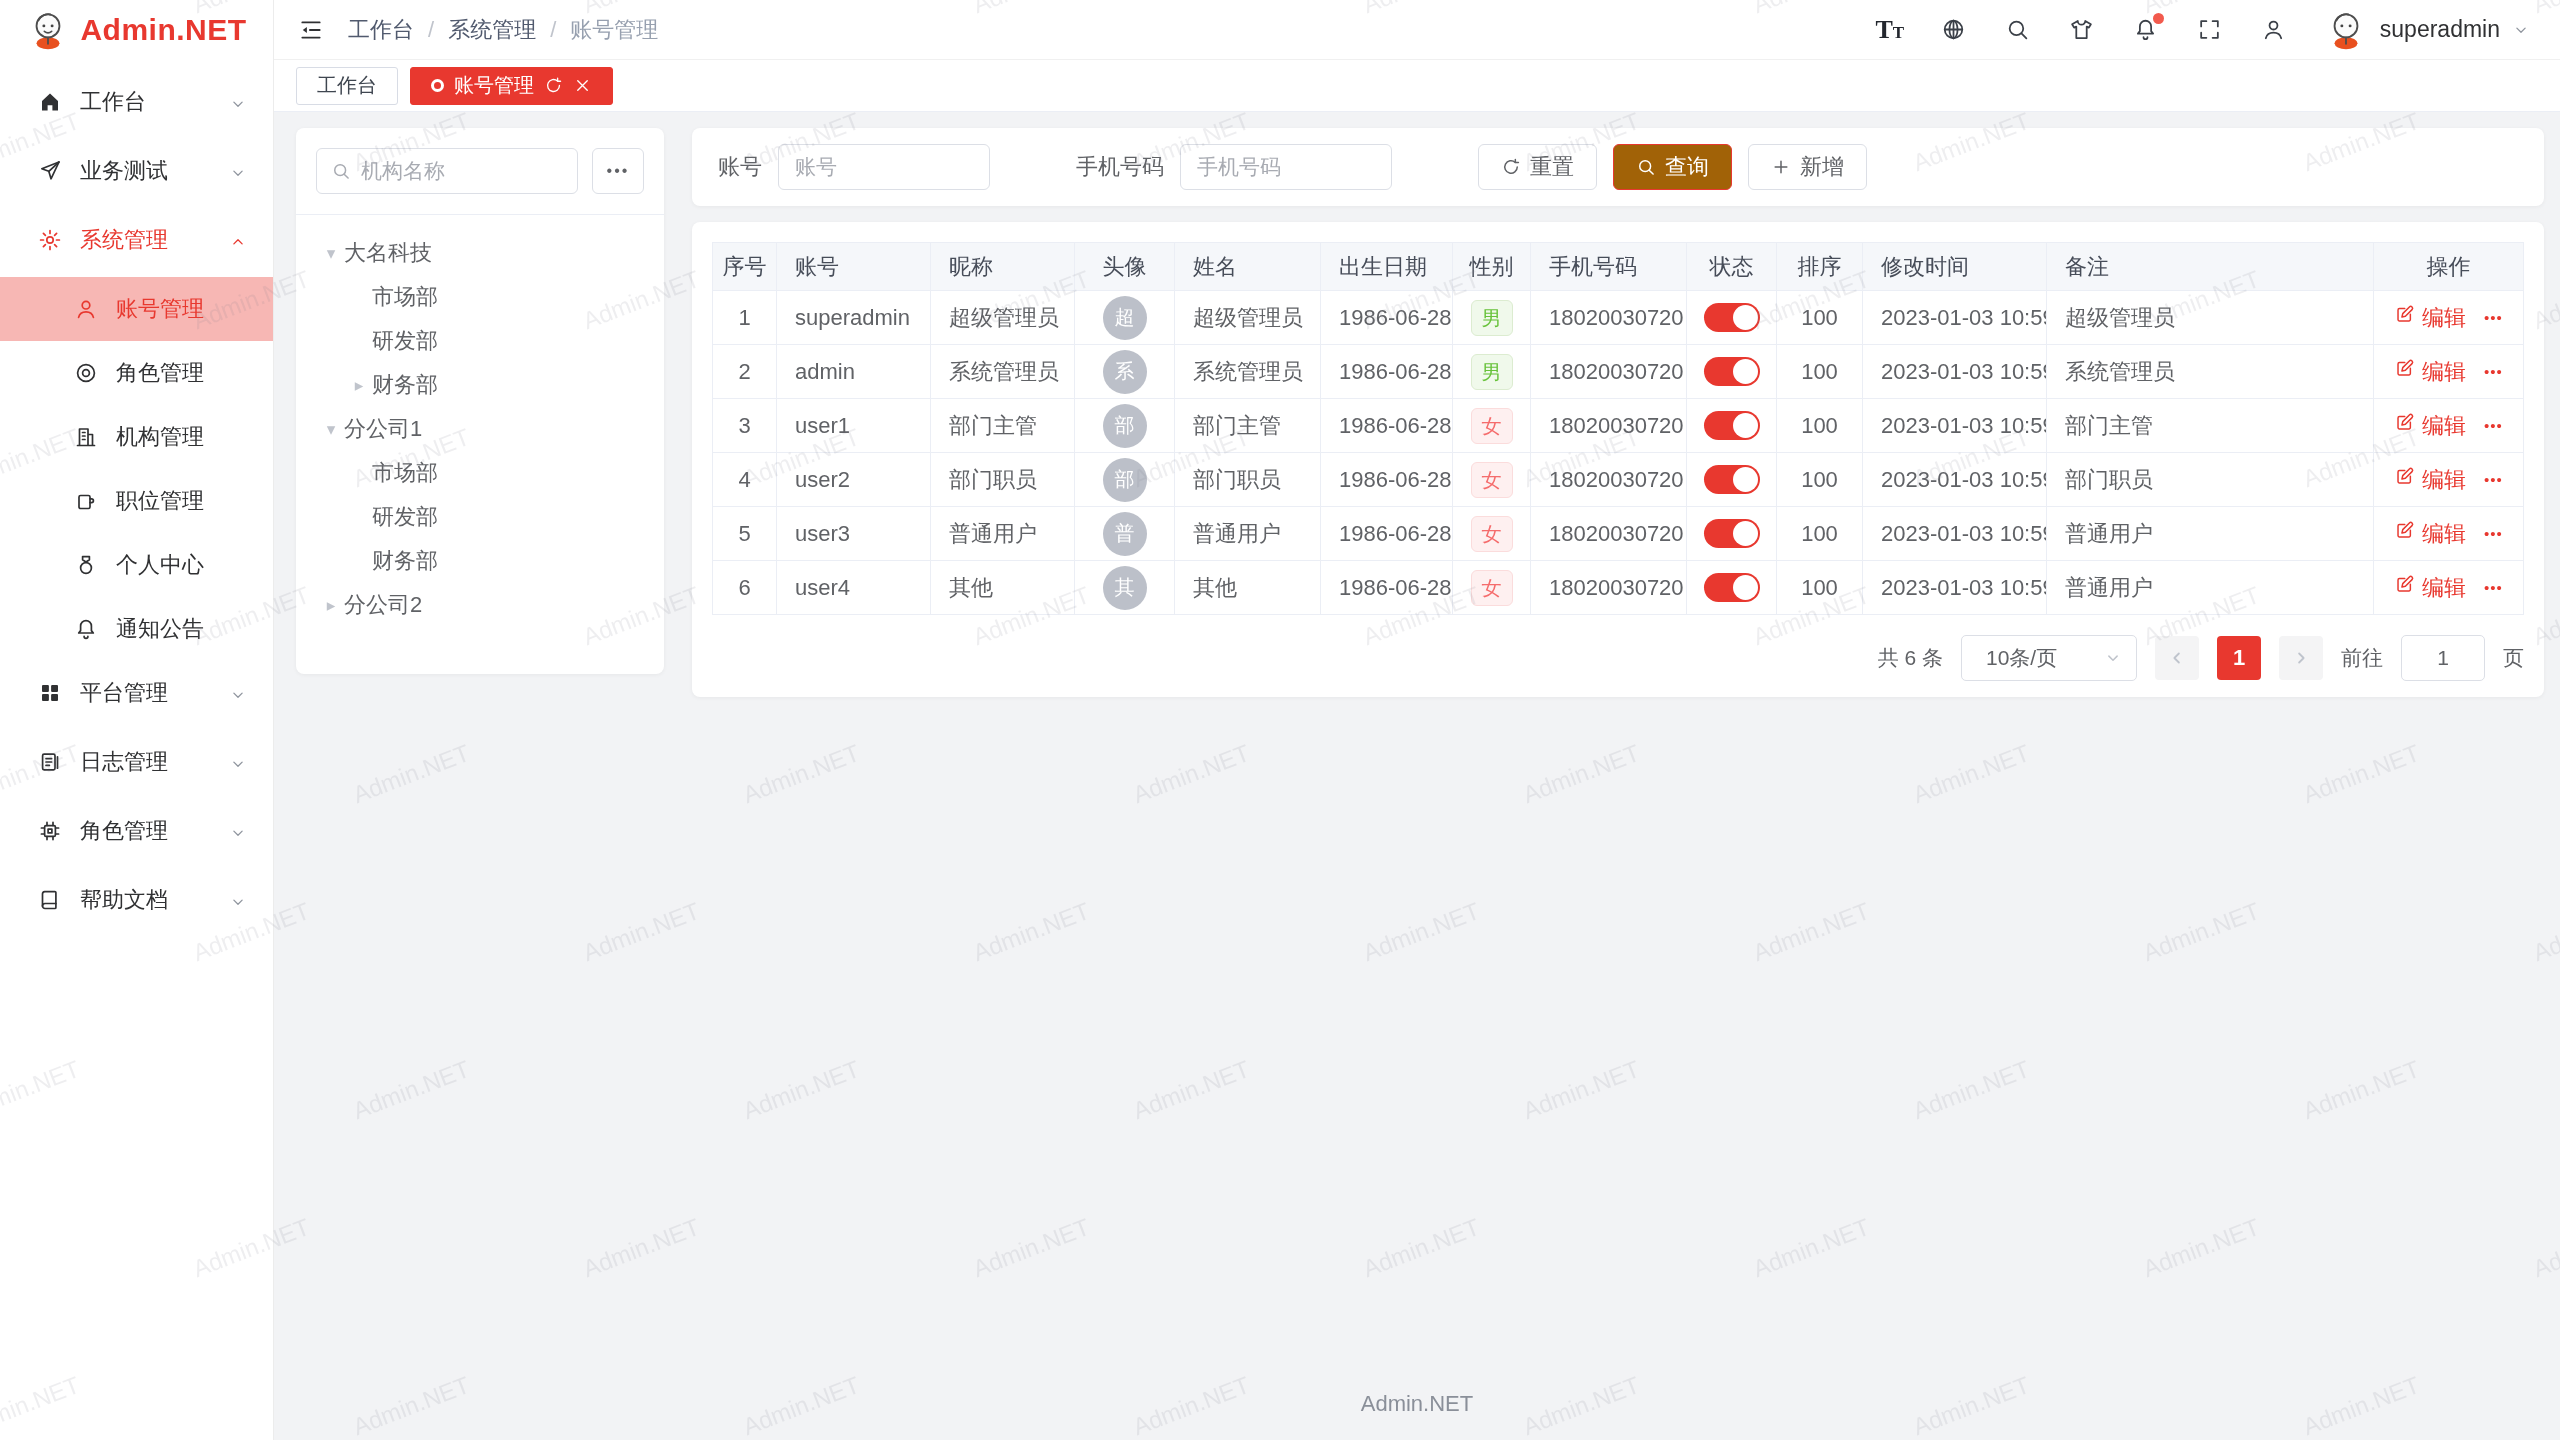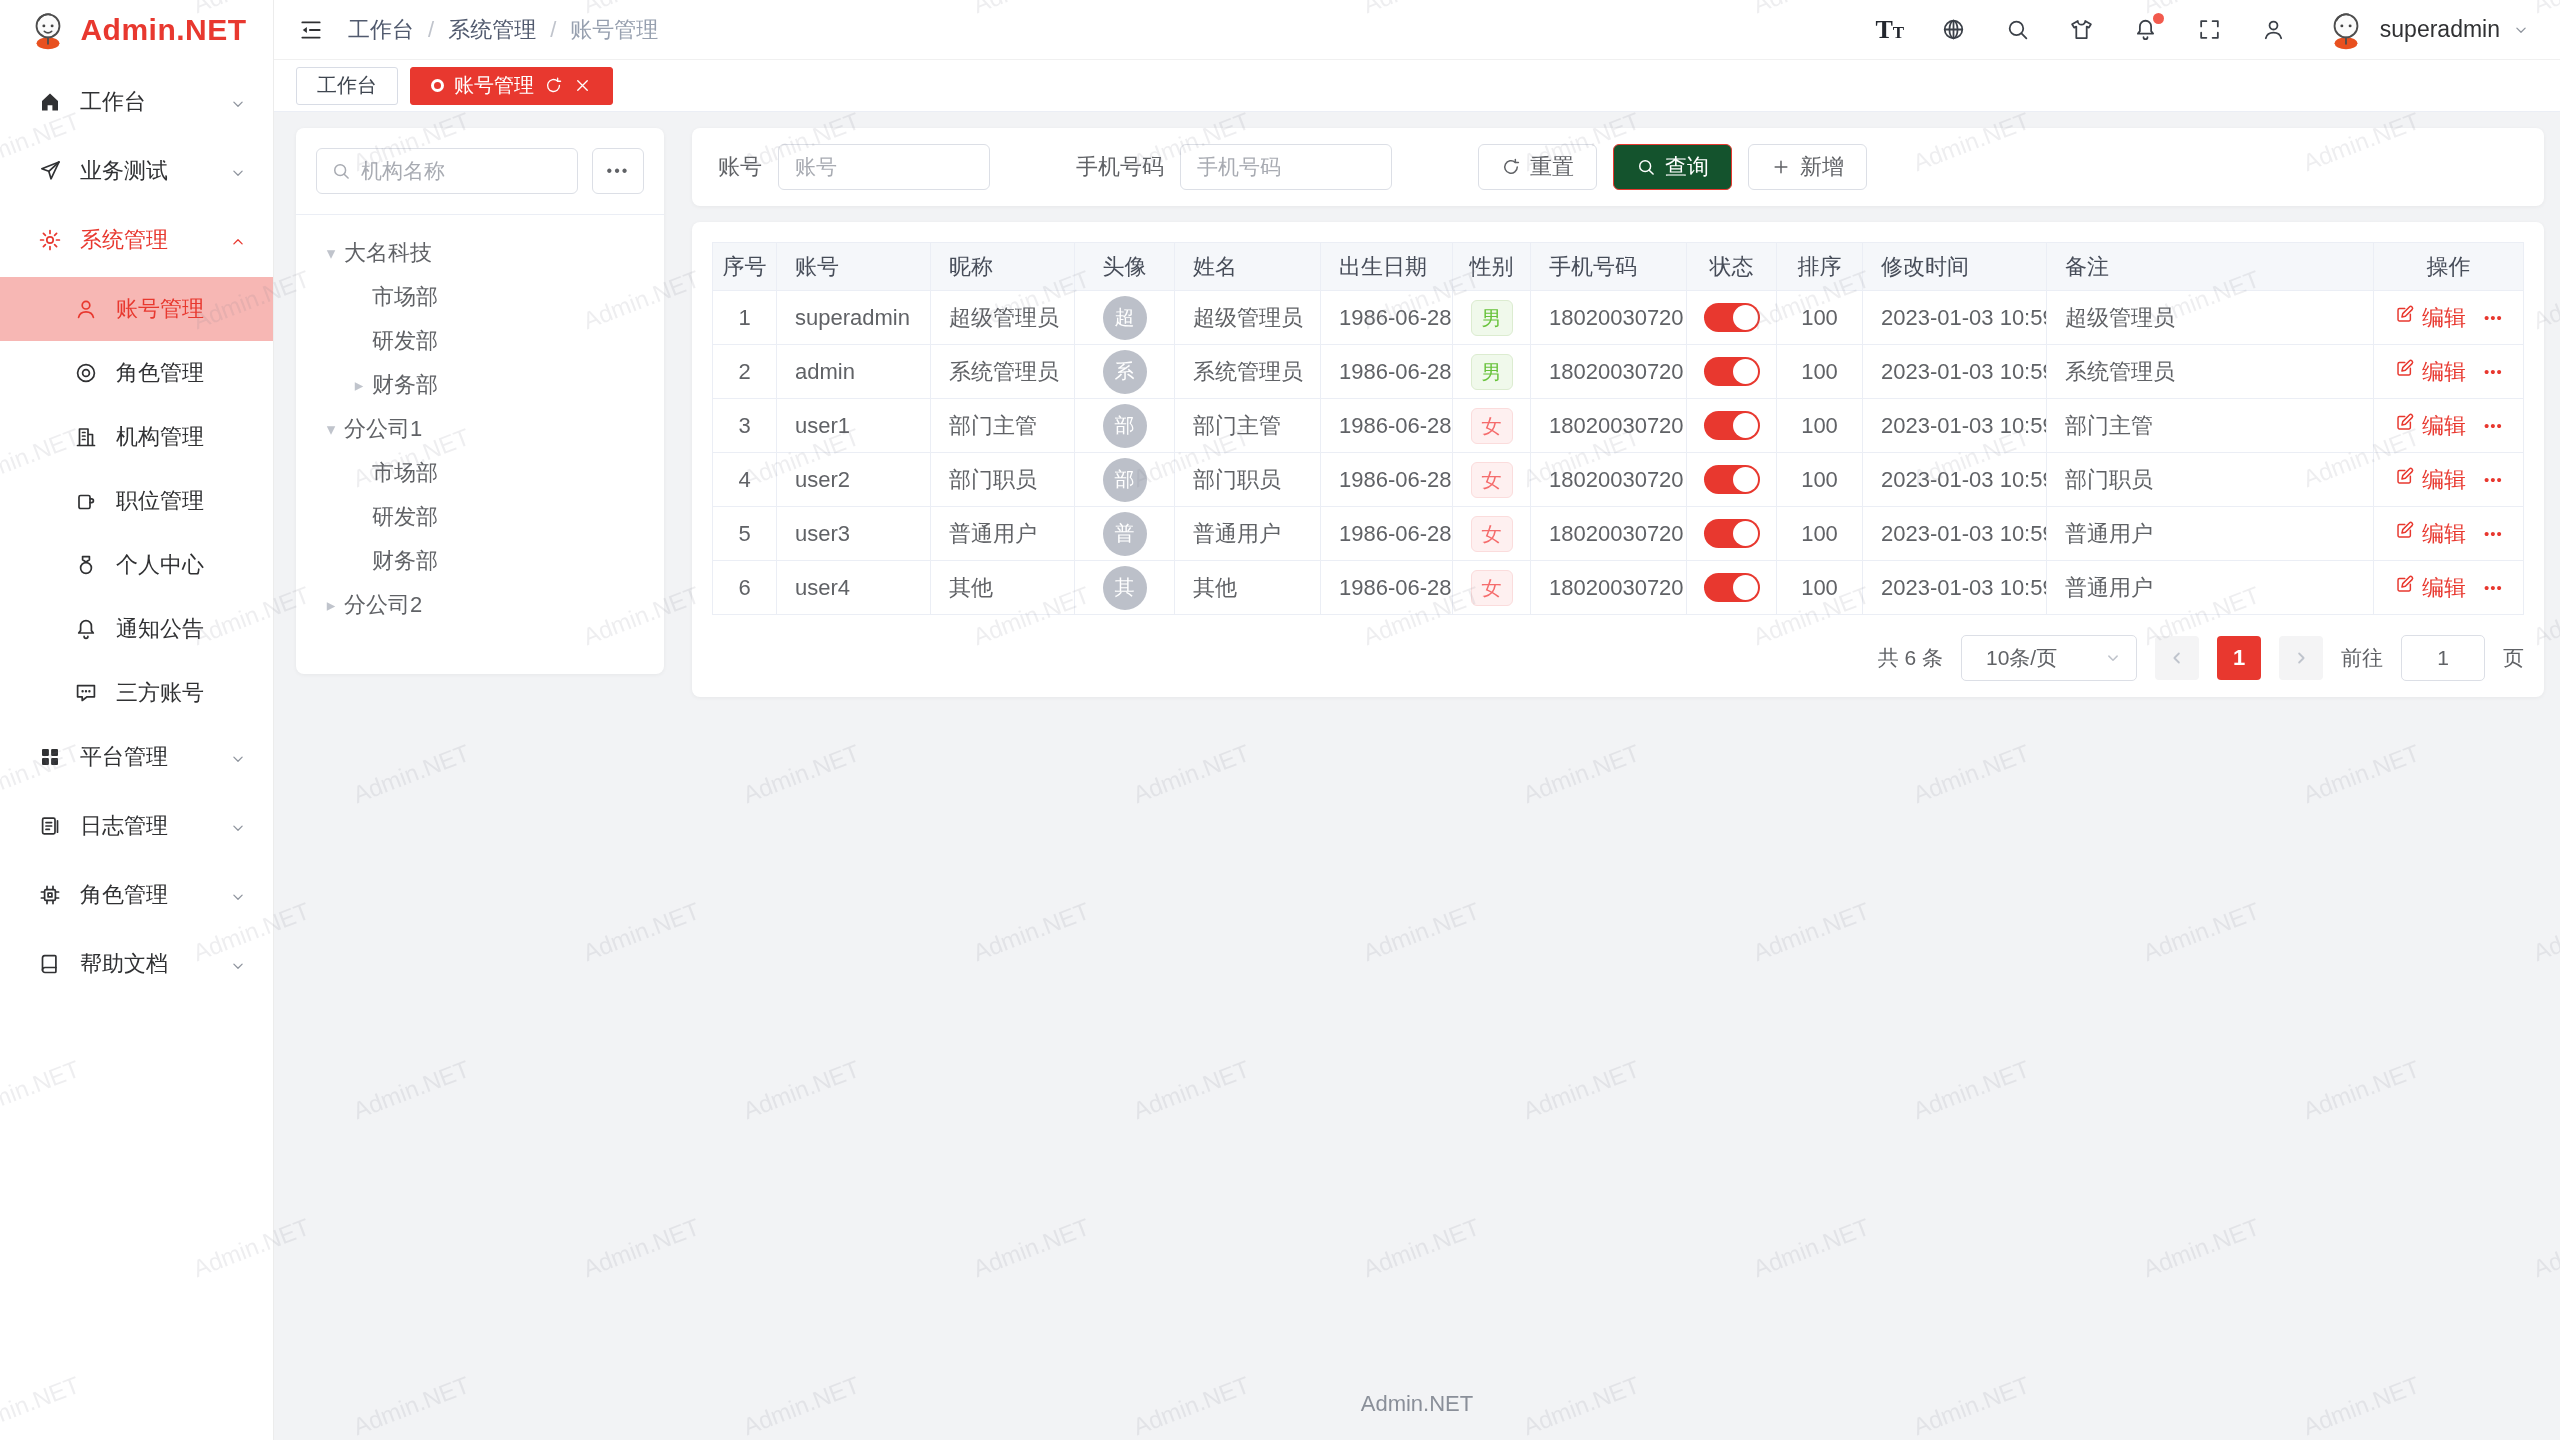--- a/index.html
+++ b/index.html
@@ -90,21 +90,21 @@
   
   .filter-card { height:78px; display:flex; align-items:center; padding:0 26px; gap:16px; }
   .f-label { font-size:22px; color:#606266; flex:none; }
   .f-input { width:212px; height:46px; border:1px solid #dcdfe6; border-radius:6px; padding:0 16px;
     font-size:21px; color:#606266; outline:none; font-family:inherit; }
   .f-input::placeholder { color:#a8abb2; }
   .sp-lg { width:54px; flex:none; }
   .btn { height:46px; display:flex; align-items:center; gap:9px; padding:0 22px; border-radius:6px;
     font-size:22px; cursor:pointer; border:1px solid #dcdfe6; background:#fff; color:#606266; flex:none; }
   .btn svg { width:20px; height:20px; }
-  .btn.primary { background:#14532d; border-color:#e8382f; color:#fff; }
+  .btn.primary { background:#a16207; border-color:#e8382f; color:#fff; }
 
   
   .table-card { padding:20px 20px 16px; }
   table { width:100%; border-collapse:collapse; table-layout:fixed; }
   th, td { border:1px solid #ebeef5; font-size:22px; font-weight:normal; }
   th { height:48px; background:#f5f7fa; color:#474d59; text-align:left; padding:0 18px;margin-top:28px; }
   td { height:53px; color:#606266; padding:0 18px; overflow:hidden; white-space:nowrap; }
   th.c, td.c { text-align:center; padding:0 4px; }
   .avatar-chip { display:inline-flex; width:44px; height:44px; border-radius:50%; background:#bcc0c9;
     color:#fff; font-size:20px; align-items:center; justify-content:center; vertical-align:middle; }
@@ -236,29 +236,20 @@
           <span class="mi-label">个人中心</span>
         </div>
         <div class="submenu-item">
           <span class="mi-icon">
             <svg class="" viewBox="0 0 24 24" fill="none" stroke="currentColor" stroke-width="1.7" stroke-linecap="round" stroke-linejoin="round">
               <path d="M12 3.6a5.4 5.4 0 0 1 5.4 5.4v4.6l1.9 2.4H4.7l1.9-2.4V9A5.4 5.4 0 0 1 12 3.6z"></path>
               <path d="M10.1 19.4a1.9 1.9 0 0 0 3.8 0"></path>
             </svg>
           </span>
           <span class="mi-label">通知公告</span>
-        </div>
-        <div class="submenu-item">
-          <span class="mi-icon">
-            <svg class="" viewBox="0 0 24 24" fill="none" stroke="currentColor" stroke-width="1.7" stroke-linecap="round" stroke-linejoin="round">
-              <path d="M20.4 4.6H3.6v11.2h4.6v3.7l4.9-3.7h7.3z"></path>
-              <path d="M8.6 10.2h.01M12 10.2h.01M15.4 10.2h.01" stroke-width="2.4"></path>
-            </svg>
-          </span>
-          <span class="mi-label">三方账号</span>
         </div>
         <div class="menu-item">
           <span class="mi-icon">
             <svg class="" viewBox="0 0 24 24" fill="none" stroke="currentColor" stroke-width="1.7" stroke-linecap="round" stroke-linejoin="round">
               <rect x="4" y="4" width="6.9" height="6.9" rx="1" fill="currentColor" stroke="none"></rect>
               <rect x="13.1" y="4" width="6.9" height="6.9" rx="1" fill="currentColor" stroke="none"></rect>
               <rect x="4" y="13.1" width="6.9" height="6.9" rx="1" fill="currentColor" stroke="none"></rect>
               <rect x="13.1" y="13.1" width="6.9" height="6.9" rx="1" fill="currentColor" stroke="none"></rect>
             </svg>
           </span>

